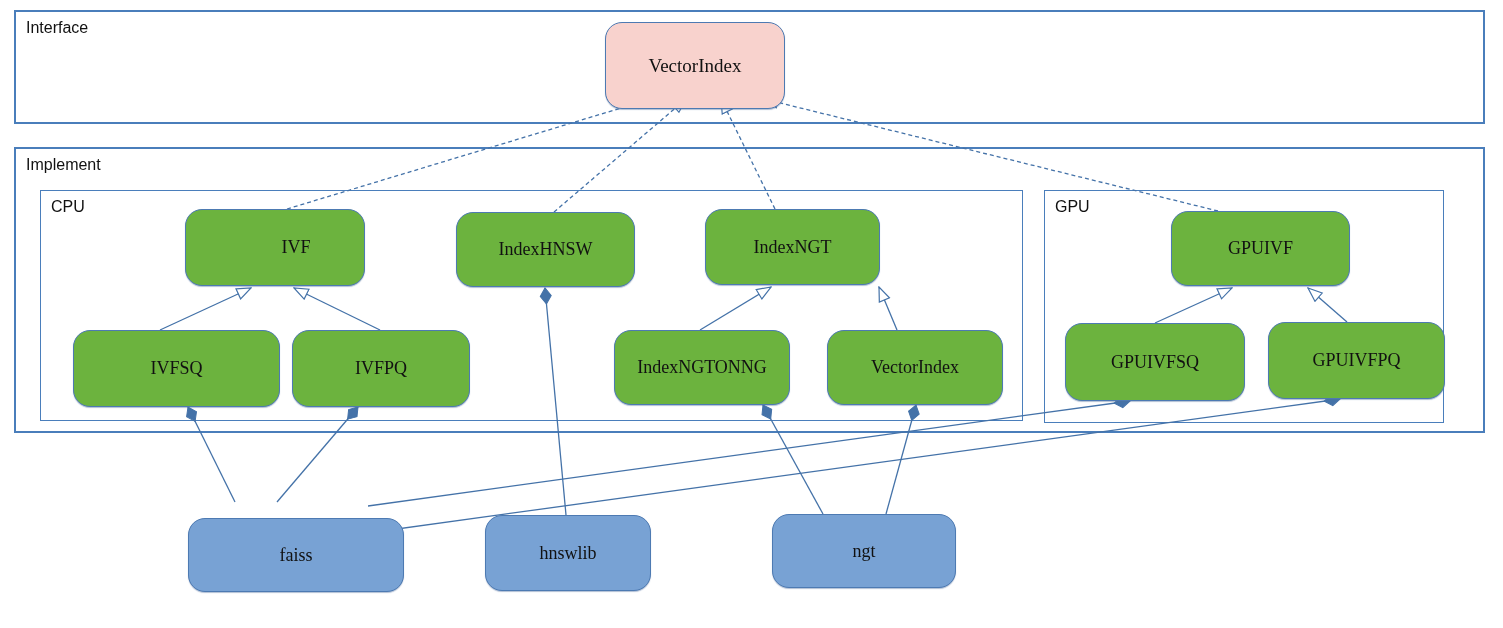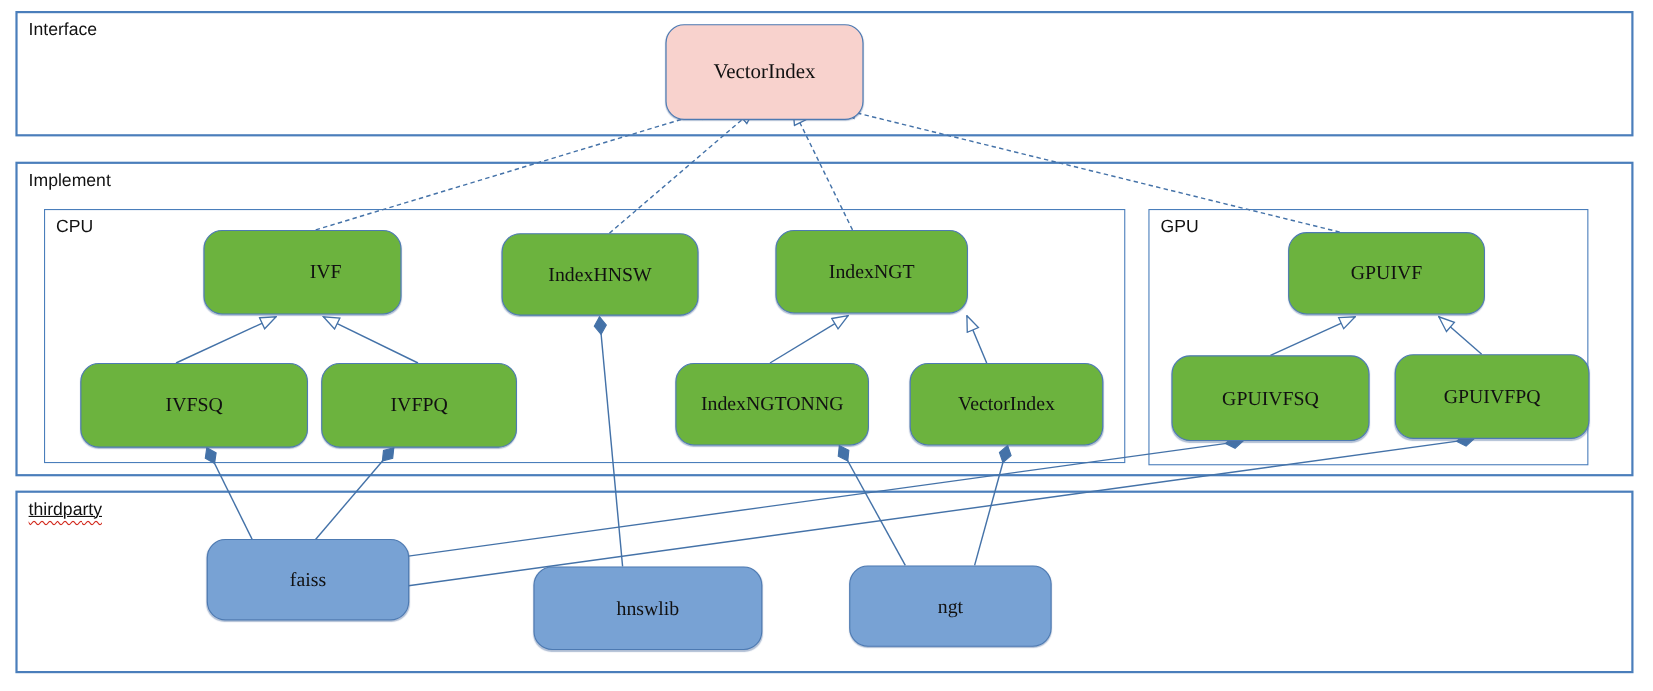--- a/index.html
+++ b/index.html
@@ -75,23 +75,20 @@
   </div>
 
   <div class="container inner" style="left:40px;top:190px;width:983px;height:231px;">
     <span class="container-label">CPU</span>
   </div>
 
   <div class="container inner" style="left:1044px;top:190px;width:400px;height:233px;">
     <span class="container-label">GPU</span>
   </div>
 
-  <div class="container" style="left:14px;top:446px;width:1471px;height:166px;">
-    <span class="container-label tp-label"><span class="wavy">thirdparty</span></span>
-  </div>
 
   <svg id="edges" width="1503" height="628" viewBox="0 0 1503 628">
     <defs>
       <marker id="tri" markerUnits="userSpaceOnUse" markerWidth="16" markerHeight="14" refX="15" refY="6.5" orient="auto">
         <path class="tri-head" d="M 1 1 L 15 6.5 L 1 12 Z"></path>
       </marker>
       <marker id="dia" markerUnits="userSpaceOnUse" markerWidth="20" markerHeight="14" refX="18" refY="7" orient="auto">
         <path class="dia-head" d="M 2 7 L 10 1.5 L 18 7 L 10 12.5 Z"></path>
       </marker>
     </defs>
@@ -146,23 +143,23 @@
   <div class="node green" style="left:827px;top:330px;width:176px;height:75px;">
     <span>VectorIndex</span>
   </div>
   <div class="node green" style="left:1065px;top:323px;width:180px;height:78px;">
     <span>GPUIVFSQ</span>
   </div>
   <div class="node green" style="left:1268px;top:322px;width:177px;height:77px;text-align:center;">
     <span>GPUIVFPQ</span>
   </div>
 
-  <div class="node blue" style="left:188px;top:490px;width:184px;height:74px;">
+  <div class="node blue" style="left:188px;top:518px;width:216px;height:74px;">
     <span>faiss</span>
   </div>
-  <div class="node blue" style="left:485px;top:515px;width:208px;height:76px;">
+  <div class="node blue" style="left:485px;top:515px;width:166px;height:76px;">
     <span>hnswlib</span>
   </div>
   <div class="node blue" style="left:772px;top:514px;width:184px;height:74px;">
     <span>ngt</span>
   </div>
 
 </div>
 
 </body></html>

